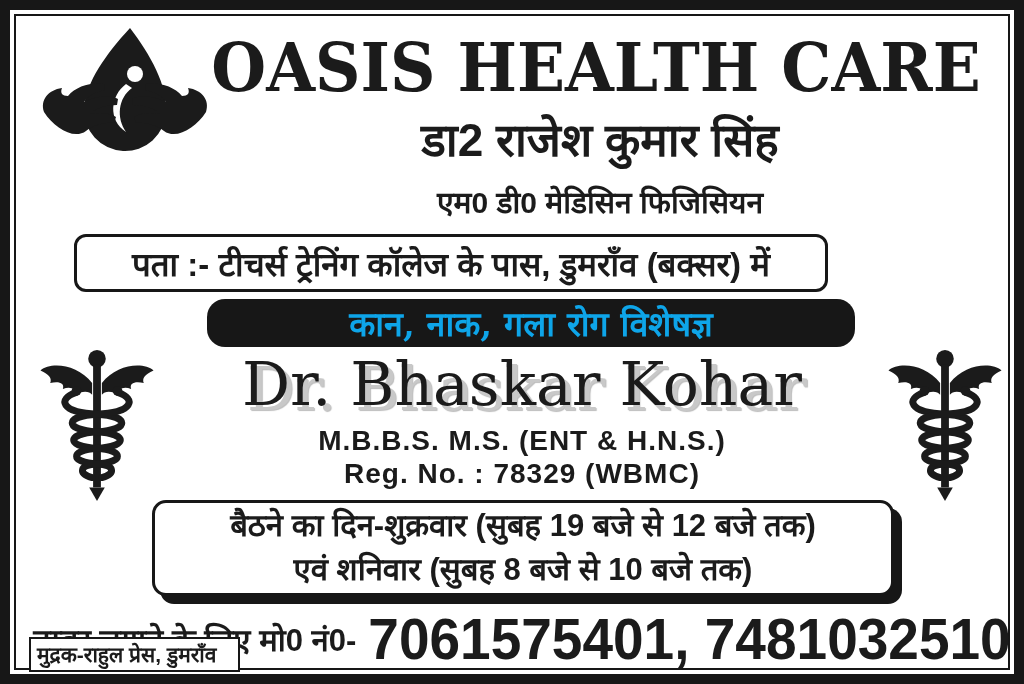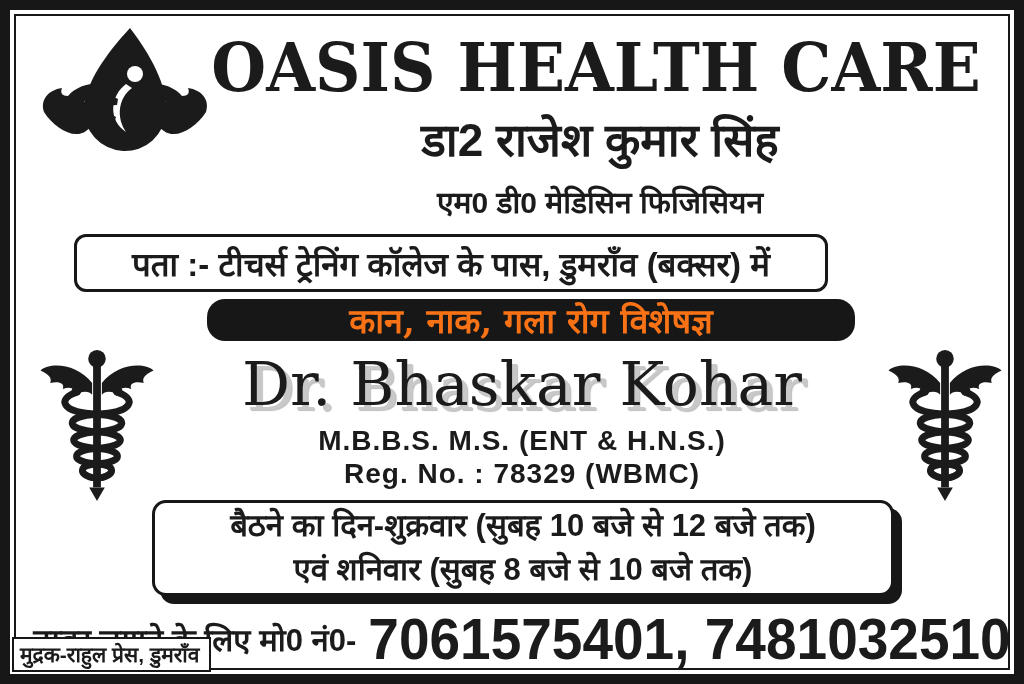--- a/index.html
+++ b/index.html
@@ -46,25 +46,25 @@
   }
   .address-box{
     left:64px;top:224px;width:754px;height:58px;
     box-sizing:border-box;
     border:3px solid #171717;border-radius:12px;
     display:flex;align-items:center;justify-content:center;
     font-weight:bold;font-size:33px;white-space:nowrap;
     background:#fff;
   }
   .specialty-pill{
-    left:197px;top:289px;width:648px;height:42px;
+    left:197px;top:289px;width:648px;height:48px;
     box-sizing:border-box;
     background:#171717;border-radius:18px;
     display:flex;align-items:center;justify-content:center;
-    color:#f97316;font-weight:bold;font-size:34px;
+    color:#0ea5e9;font-weight:bold;font-size:34px;
     font-family:"DejaVu Serif", serif;
     white-space:nowrap;
   }
   .caduceus{width:126px;height:156px;top:336px;}
   .caduceus.left{left:24px;}
   .caduceus.right{left:872px;}
   .caduceus svg{width:100%;height:100%;}
 
   .doctor2{
     left:150px;top:336px;width:724px;height:76px;
@@ -101,24 +101,24 @@
     white-space:nowrap;
   }
   .phone-label{
     font-weight:bold;font-size:31px;margin-right:12px;
   }
   .phone-numbers{
     font-weight:bold;font-size:55px;letter-spacing:0px;
     transform:scaleY(1.05);
   }
   .printer-box{
-    left:2px;bottom:2px;
+    left:19px;bottom:2px;
     box-sizing:border-box;
     border:2px solid #171717;background:#ffffff;
-    padding:1px 10px 2px 6px;
+    padding:1px 22px 2px 6px;
     font-weight:bold;font-size:21px;white-space:nowrap;
     z-index:3;
   }
 </style>
 </head>
 <body>
 
 <div class="poster">
   <div class="inner-frame"></div>
 
@@ -178,21 +178,21 @@
     </svg>
   </div>
 
   <div class="abs doctor2">Dr. Bhaskar Kohar</div>
 
   <div class="abs degrees">M.B.B.S. M.S. (ENT &amp; H.N.S.)</div>
 
   <div class="abs regno">Reg. No. : 78329 (WBMC)</div>
 
   <div class="abs schedule-box">
-    <div class="schedule-line">बैठने का दिन-शुक्रवार (सुबह 10 बजे से 12 बजे तक)</div>
+    <div class="schedule-line">बैठने का दिन-शुक्रवार (सुबह 19 बजे से 12 बजे तक)</div>
     <div class="schedule-line">एवं शनिवार (सुबह 8 बजे से 10 बजे तक)</div>
   </div>
 
   <div class="abs phone-row">
     <span class="phone-label">नम्बर लगाने के लिए मो0 नं0-</span>
     <span class="phone-numbers">7061575401, 7481032510</span>
   </div>
 
   <div class="abs printer-box">
     <span>मुद्रक-राहुल प्रेस, डुमराँव</span>

